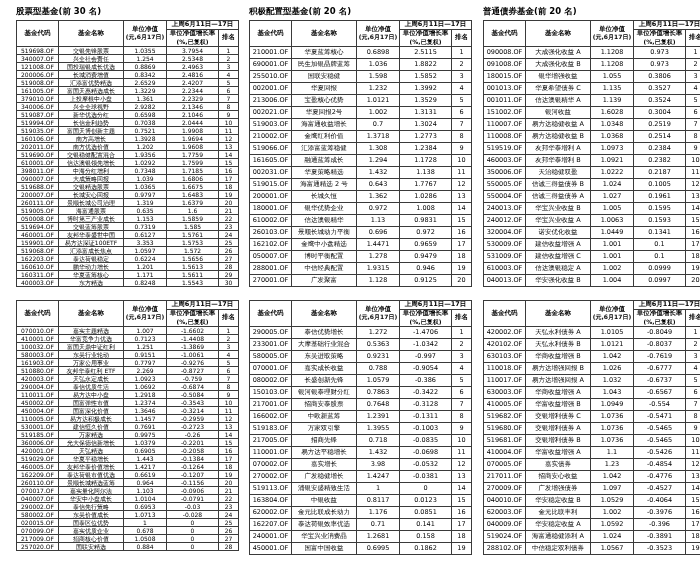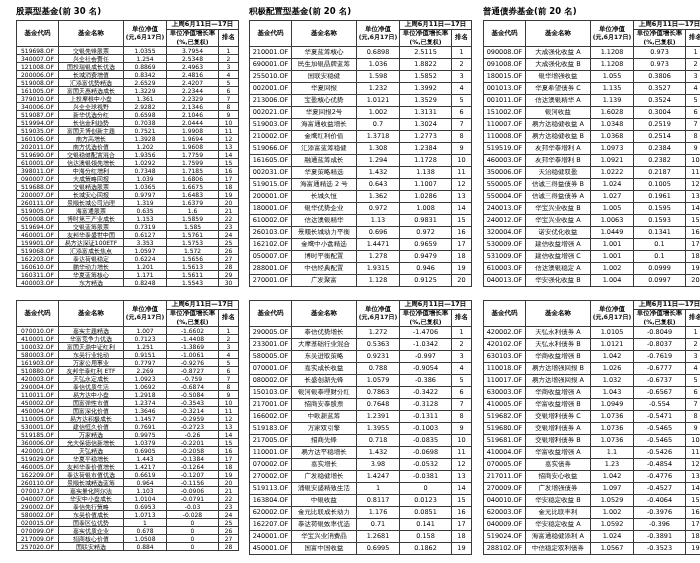--- a/index.html
+++ b/index.html
@@ -389,21 +389,21 @@
             <td>002031.OF</td>
             <td>华夏策略精选</td>
             <td>1.432</td>
             <td>1.138</td>
             <td>11</td>
           </tr>
           <tr>
             <td>519015.OF</td>
             <td>海富通精选 2 号</td>
             <td>0.643</td>
-            <td>1.1007</td>
+            <td>1.7767</td>
             <td>12</td>
           </tr>
           <tr>
             <td>200001.OF</td>
             <td>长城久恒</td>
             <td>1.362</td>
             <td>1.0286</td>
             <td>13</td>
           </tr>
           <tr>

